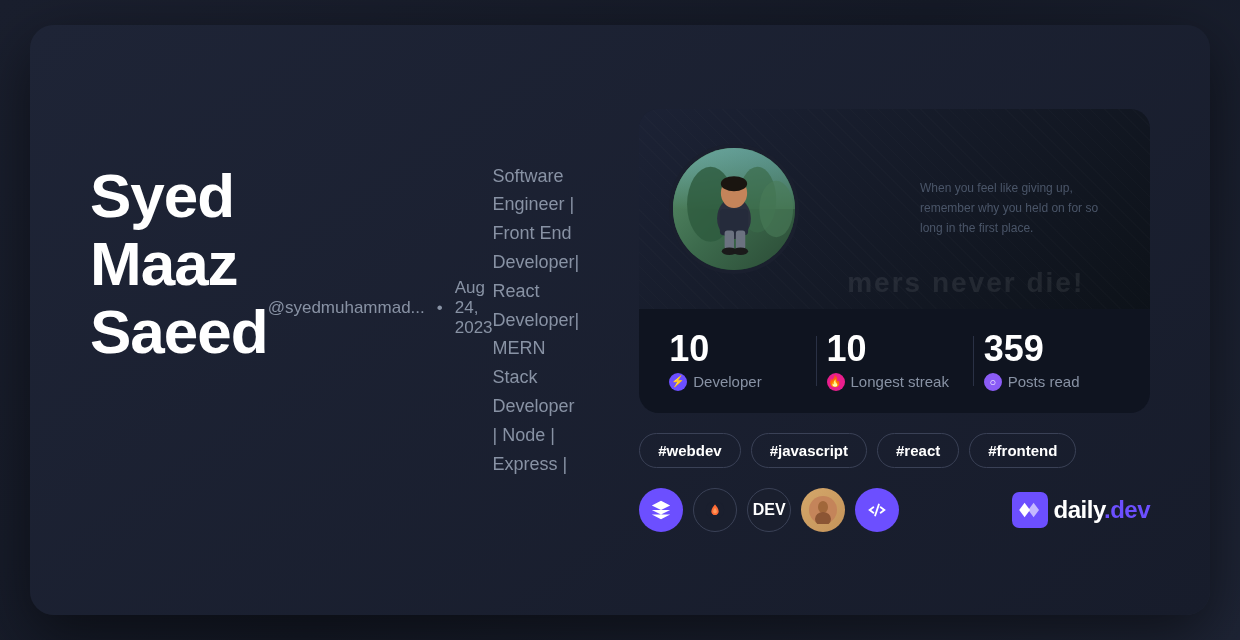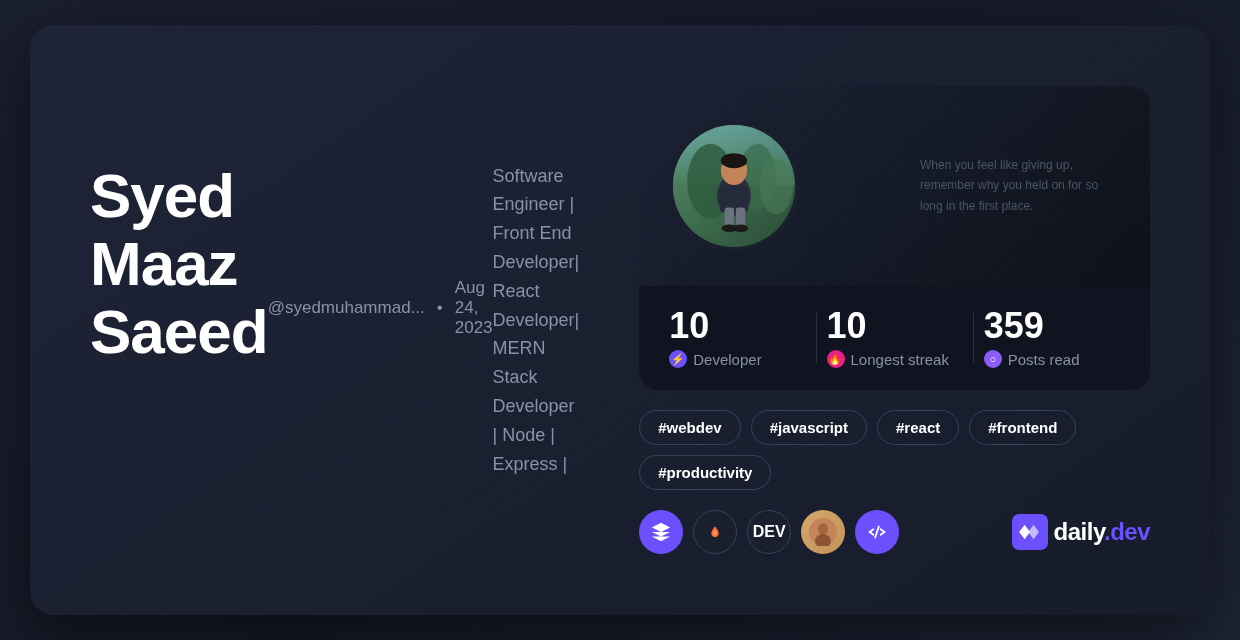--- a/index.html
+++ b/index.html
@@ -384,20 +384,21 @@
             <rect x="50" y="65" width="30" height="28" rx="4" fill="#252b3b"></rect>
 
             <rect x="55" y="88" width="10" height="20" rx="3" fill="#6b7280"></rect>
             <rect x="67" y="88" width="10" height="20" rx="3" fill="#6b7280"></rect>
 
             <ellipse cx="60" cy="110" rx="8" ry="4" fill="#1a1a1a"></ellipse>
             <ellipse cx="72" cy="110" rx="8" ry="4" fill="#1a1a1a"></ellipse>
           </svg>
         </div>
 
+        <div class="banner-watermark">mers never die!</div>
 
         <div class="banner-text-quote">When you feel like giving up, remember why you held on for so long in the first place.</div>
       </div>
 
       <div class="stats-row">
         <div class="stat-item">
           <span class="stat-number">10</span>
           <div class="stat-label">
             <div class="stat-icon icon-reputation">⚡</div>
             <span>Developer</span>
@@ -424,21 +425,20 @@
           </div>
         </div>
       </div>
     </div>
 
     <div class="tags-row">
       <div class="tag">#webdev</div>
       <div class="tag">#javascript</div>
       <div class="tag">#react</div>
       <div class="tag">#frontend</div>
-      <div class="tag">#productivity</div>
     </div>
 
     <div class="bottom-row">
       <div class="social-icons">
 
         <div class="social-icon si-daily">
           <svg width="22" height="22" viewBox="0 0 24 24" fill="white">
             <path d="M12 2L2 7l10 5 10-5-10-5zM2 17l10 5 10-5M2 12l10 5 10-5"></path>
           </svg>
         </div>

